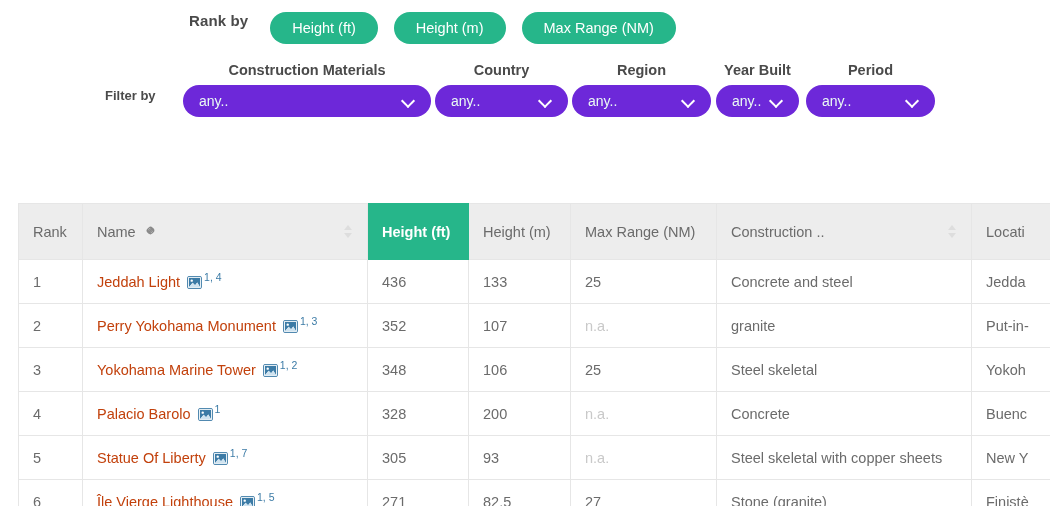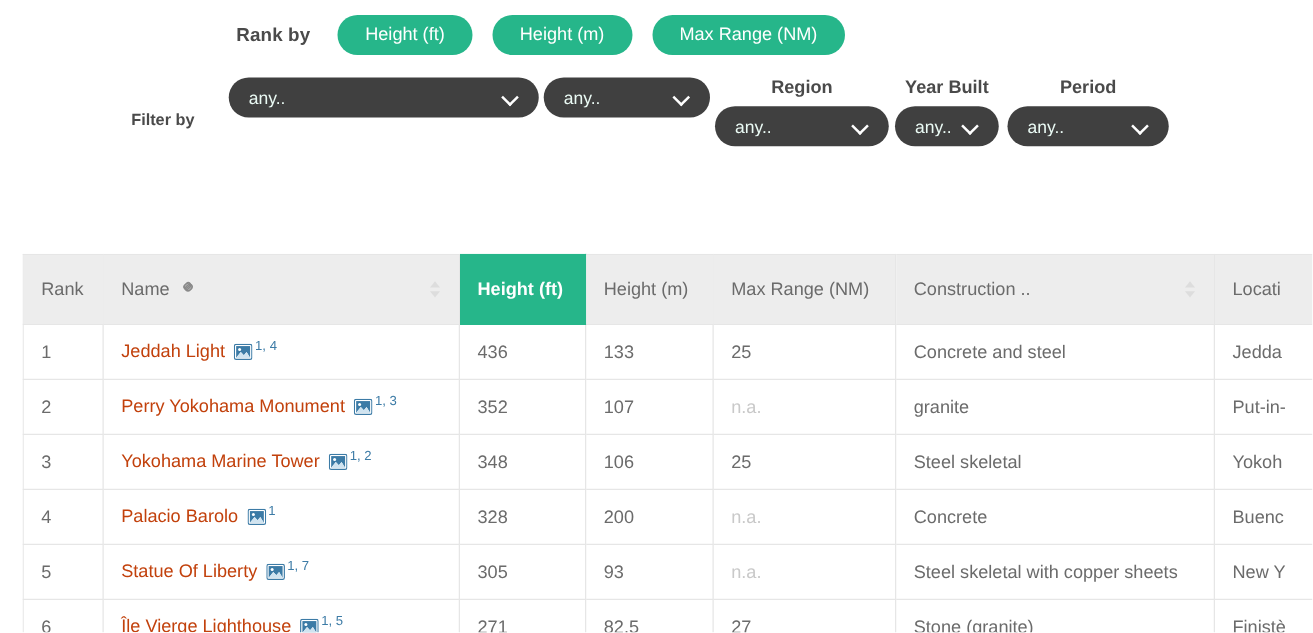--- a/index.html
+++ b/index.html
@@ -7,21 +7,21 @@
     width: 1050px; height: 506px;
     background: #ffffff;
     font-family: "Liberation Sans", sans-serif;
     overflow: hidden;
   }
   .page { position: relative; width: 1050px; height: 506px; }
 
   
   .rankby-row {
     position: absolute; left: 0; top: 12px; width: 865px;
-    display: flex; align-items: center; justify-content: center; gap: 16px;
+    display: flex; align-items: flex-start; justify-content: center; gap: 16px;
   }
   .rankby-label {
     font-size: 15px; color: #4a4a4a; font-weight: 700;
     letter-spacing: .1px; margin-right: 6px;
   }
   .pill {
     background: #26b68a; color: #fff;
     border-radius: 999px; border: none;
     height: 32px; padding: 0 22px;
     font-family: "Liberation Sans", sans-serif;
@@ -37,21 +37,21 @@
     font-size: 13px; color: #4a4a4a; font-weight: 700;
   }
   .fg { position: absolute; top: 0; }
   .fg .cap {
     display: block; text-align: center;
     font-size: 14.5px; color: #4a4a4a; font-weight: 700;
     margin-bottom: 7px; white-space: nowrap;
   }
   .select {
     position: relative; width: 100%;
-    background: #404040; border-radius: 999px;
+    background: #6d28d9; border-radius: 999px;
     height: 32px; display: flex; align-items: center;
     padding: 0 16px; cursor: pointer;
   }
   .select .val {
     color: #eafaf4; font-size: 14px; flex: 1;
     overflow: hidden; white-space: nowrap;
   }
   .chev {
     width: 13px; height: 13px; flex: none;
     position: relative;
@@ -152,27 +152,29 @@
     <span class="rankby-label">Rank by</span>
     <button class="pill">Height (ft)</button>
     <button class="pill">Height (m)</button>
     <button class="pill">Max Range (NM)</button>
   </div>
 
   <div class="filter-label">Filter by</div>
   <div class="filter-zone">
 
     <div class="fg" id="fg-materials">
+      <span class="cap">Construction Materials</span>
       <div class="select">
         <span class="val">any..</span>
         <span class="chev"></span>
       </div>
     </div>
 
     <div class="fg" id="fg-country">
+      <span class="cap">Country</span>
       <div class="select">
         <span class="val">any..</span>
         <span class="chev"></span>
       </div>
     </div>
 
     <div class="fg" id="fg-region">
       <span class="cap">Region</span>
       <div class="select">
         <span class="val">any..</span>

